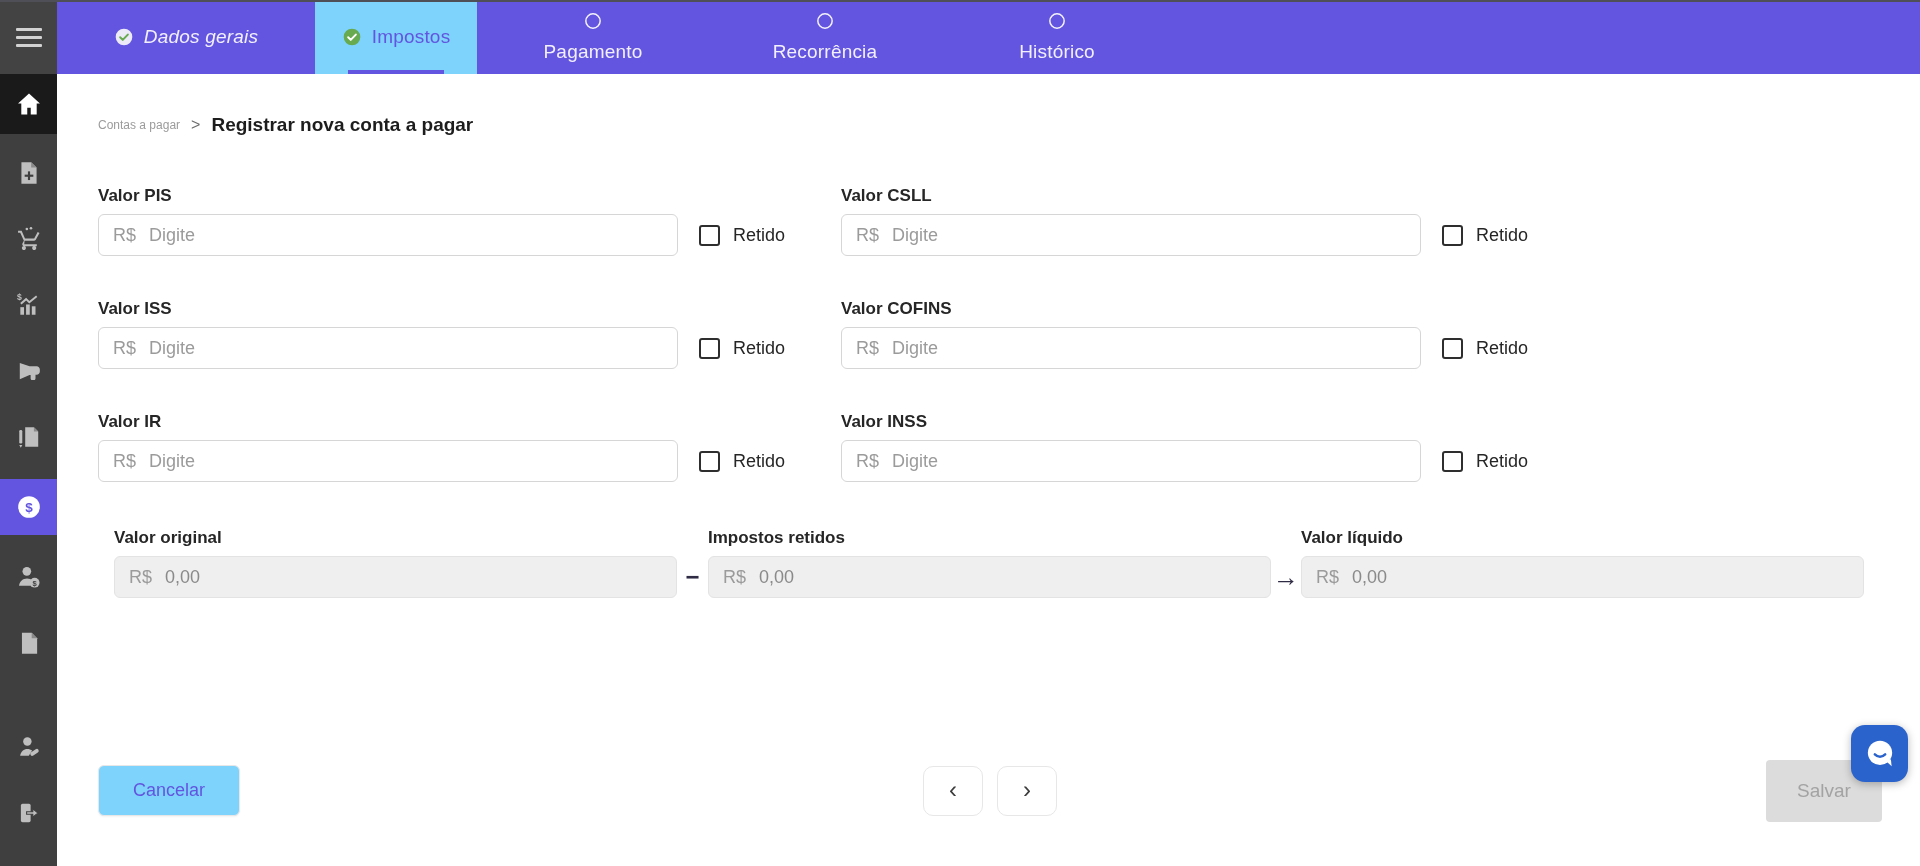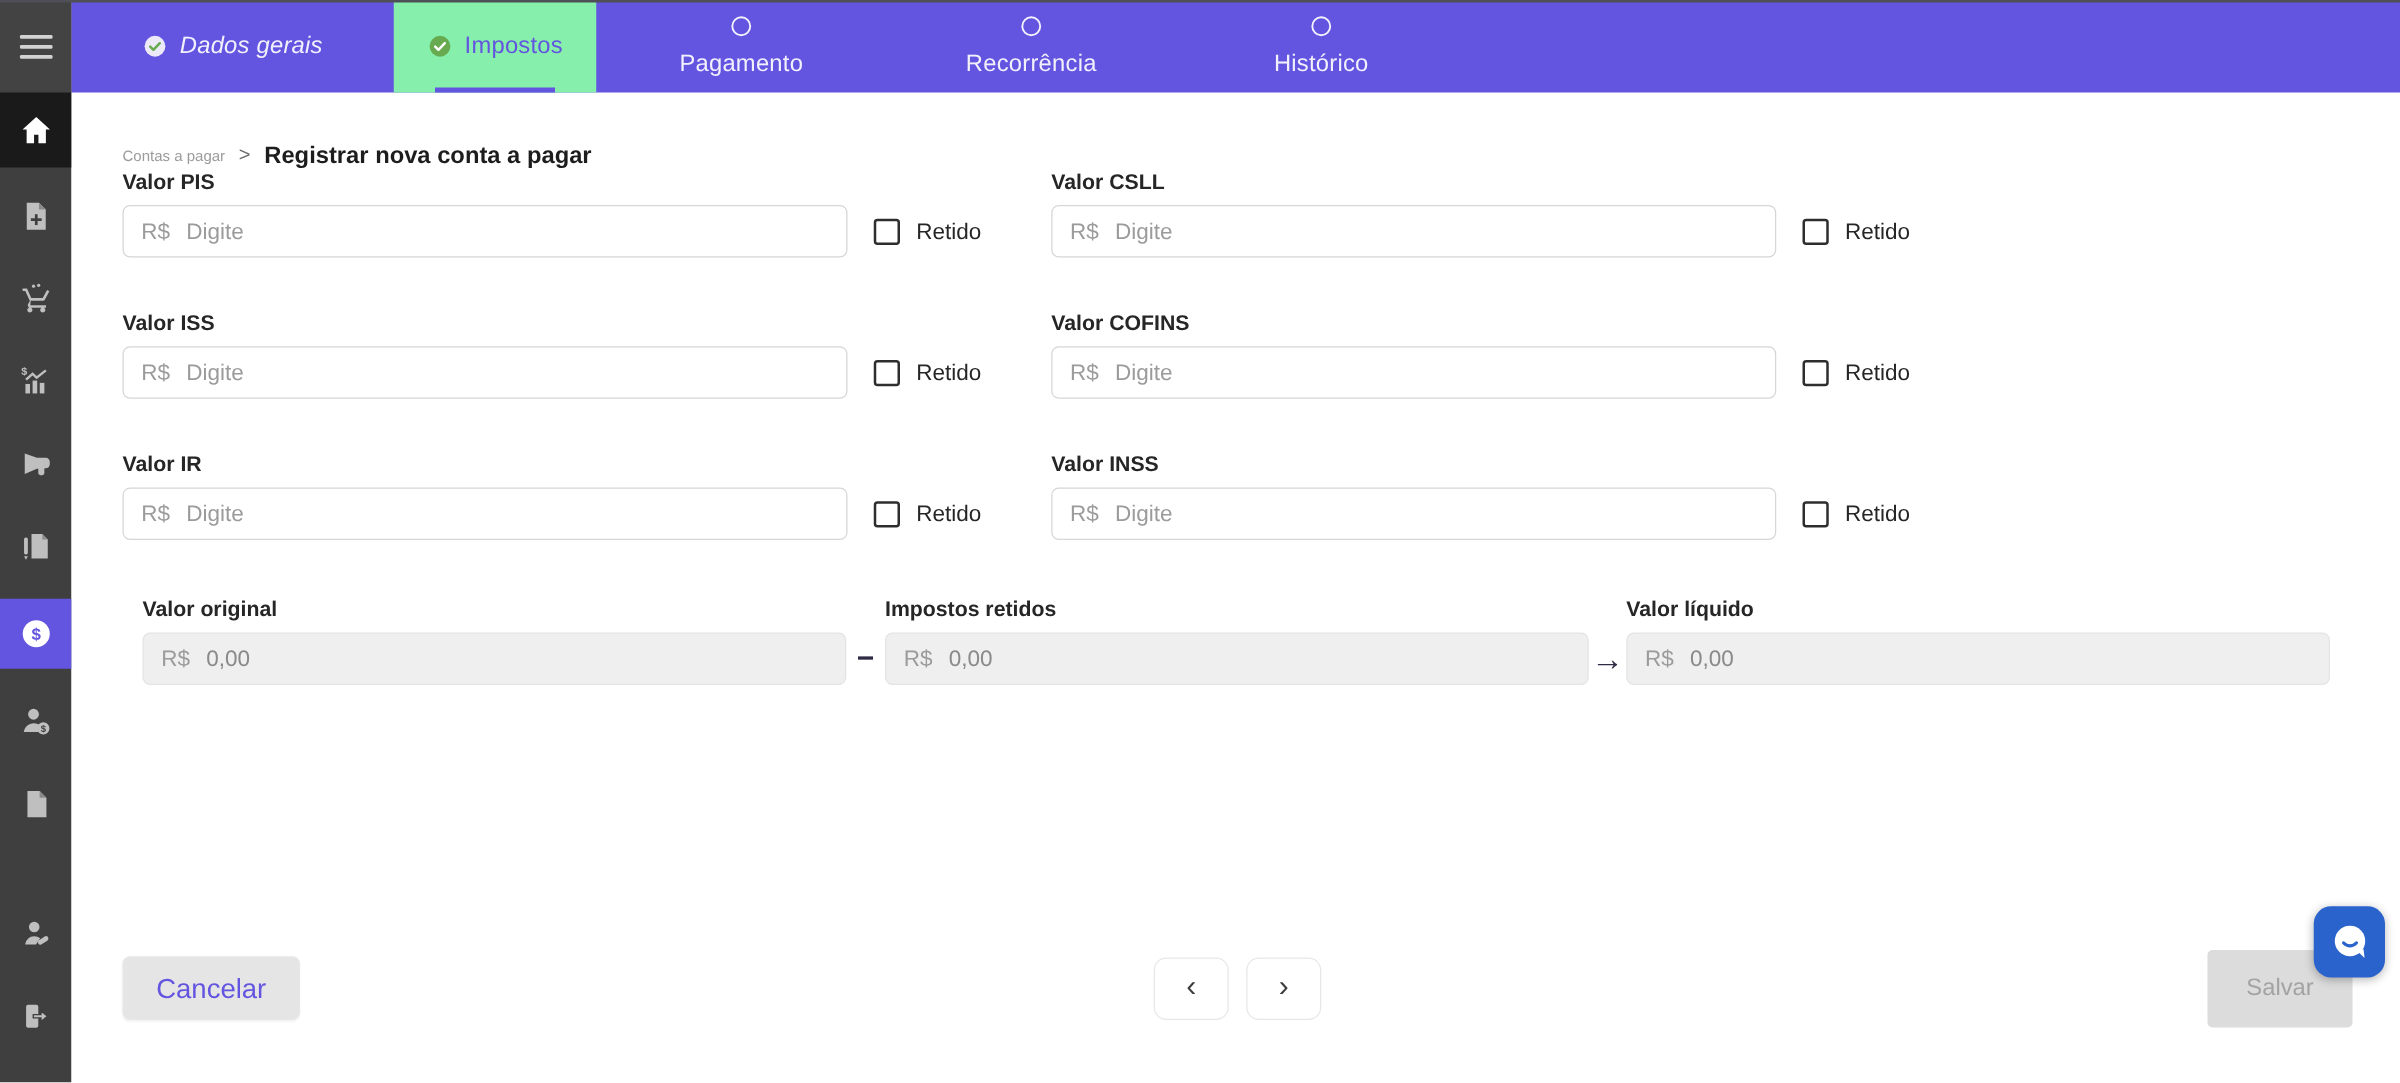--- a/index.html
+++ b/index.html
@@ -21,55 +21,55 @@
   .nav-item.m15 { margin-top:15px; }
   .nav-item.m18 { margin-top:18px; }
   .nav-item.m56 { margin-top:56px; }
   .nav-item.nav-active-purple { height:56px; background:#6355df; }
 
   
   .topbar { position:absolute; left:57px; top:0; width:1863px; height:74px; background:#6355df; display:flex; z-index:70; }
   .tab { height:74px; display:flex; align-items:center; justify-content:center; gap:10px; cursor:pointer; position:relative; }
   .tab-w0 { width:258px;font-style:italic; } .tab-w1 { width:162px; } .tab-wn { width:232px;flex-direction:column; }
   .tab .tab-label { font-size:19px; color:#f2f0fd; letter-spacing:.2px; }
-  .tab.active { background:#86efac; }
+  .tab.active { background:#7dd3fc; }
   .tab.active .tab-label { color:#6355df; font-weight:500; }
   .tab.active::after { content:""; position:absolute; bottom:0; left:50%; transform:translateX(-50%); width:96px; height:4px; background:#6355df; }
   .tab-icon { display:flex; align-items:center; }
   .tab-icon svg { width:20px; height:20px; }
 
   
   .main { position:absolute; left:57px; top:74px; width:1863px; height:792px; background:#fff; padding-left:41px; }
   .breadcrumb { margin-top:40px; display:flex; align-items:center; gap:11px; }
   .crumb-parent { color:#9b9b9b; font-size:12px; cursor:pointer; }
   .crumb-sep { color:#6d6d6d; font-size:16px; }
   .crumb-current { color:#1d1d1d; font-size:19px; font-weight:700; }
 
-  .tax-grid { display:grid; grid-template-columns:700px 700px; column-gap:200px; row-gap:30px;gap:43px; }
+  .tax-grid { margin-top:50px; display:grid; grid-template-columns:700px 700px; column-gap:200px; row-gap:30px;gap:43px; }
   .field-label { font-size:17px; font-weight:700; color:#262626; margin-bottom:8px; }
   .field-row { display:flex; align-items:center; }
   .amount-wrap { width:580px; height:42px; border:1px solid #d6d6d6; border-radius:6px; background:#fff; display:flex; align-items:center; padding:0 14px; }
   .currency { color:#9b9b9b; font-size:18px; margin-right:11px; flex:none; }
   .amount-input { border:none; outline:none; background:transparent; flex:1; font-size:18px; color:#333; min-width:0; font-family:"Liberation Sans", sans-serif; }
   .amount-input::placeholder { color:#9b9b9b; opacity:1; }
   .retido-wrap { display:flex; align-items:flex-start; gap:13px; margin-left:21px; cursor:pointer; }
   .checkbox { appearance:none; -webkit-appearance:none; width:21px; height:21px; border:2px solid #2e2e2e; border-radius:3px; background:#fff; margin:0; cursor:pointer; flex:none; }
   .retido-label { font-size:18px; color:#262626; }
 
   .summary-row { margin-top:46px; margin-left:16px; display:flex; align-items:flex-end; }
   .summary-block { width:563px; }
   .summary-wrap { height:42px; background:#efefef; border:1px solid #e3e3e3; border-radius:6px; display:flex; align-items:center; padding:0 14px; }
   .summary-input { border:none; outline:none; background:transparent; flex:1; font-size:18px; color:#8a8a8a; min-width:0; font-family:"Liberation Sans", sans-serif; }
   .operator { height:42px; display:flex; align-items:center; justify-content:center; color:#2f2b45; flex:none; }
   .op-minus { width:31px; font-size:24px; font-weight:700; }
   .op-arrow { width:30px; font-size:26px; }
 
   
   .footer-actions { position:absolute; left:41px; right:38px; bottom:50px; height:51px; display:flex; align-items:center; }
-  .cancel-btn { width:142px; height:51px; background:#e5e5e5; border:1px solid #e7e7e7; border-radius:6px; color:#6355df; font-size:22px; cursor:pointer; box-shadow:0 1px 2px rgba(0,0,0,.05); font-family:"Liberation Sans", sans-serif; }
+  .cancel-btn { width:142px; height:51px; background:#7dd3fc; border:1px solid #e7e7e7; border-radius:6px; color:#6355df; font-size:18px; cursor:pointer; box-shadow:0 1px 2px rgba(0,0,0,.05); font-family:"Liberation Sans", sans-serif; }
   .pager { position:absolute; left:50%; transform:translateX(-50%); display:flex; gap:14px; }
   .pager-btn { width:60px; height:50px; background:#fff; border:1px solid #e7e7e7; border-radius:10px; color:#3c3c3c; font-size:24px; display:flex; align-items:center; justify-content:center; cursor:pointer; padding-bottom:3px; font-family:"Liberation Sans", sans-serif; }
   .save-btn { margin-left:auto; width:116px; height:62px; background:#dcdcdc; border:none; border-radius:4px; color:#a3a3a3; font-size:19px; cursor:default; font-family:"Liberation Sans", sans-serif; }
 
   .chat-fab { position:absolute; right:12px; bottom:84px; width:57px; height:57px; background:#2a63cc; border-radius:14px; display:flex; align-items:center; justify-content:center; cursor:pointer; z-index:95; box-shadow:0 2px 8px rgba(0,0,0,.28); }
   .chat-fab svg { width:40px; height:40px; }
 </style>
 </head>
 <body>
 

